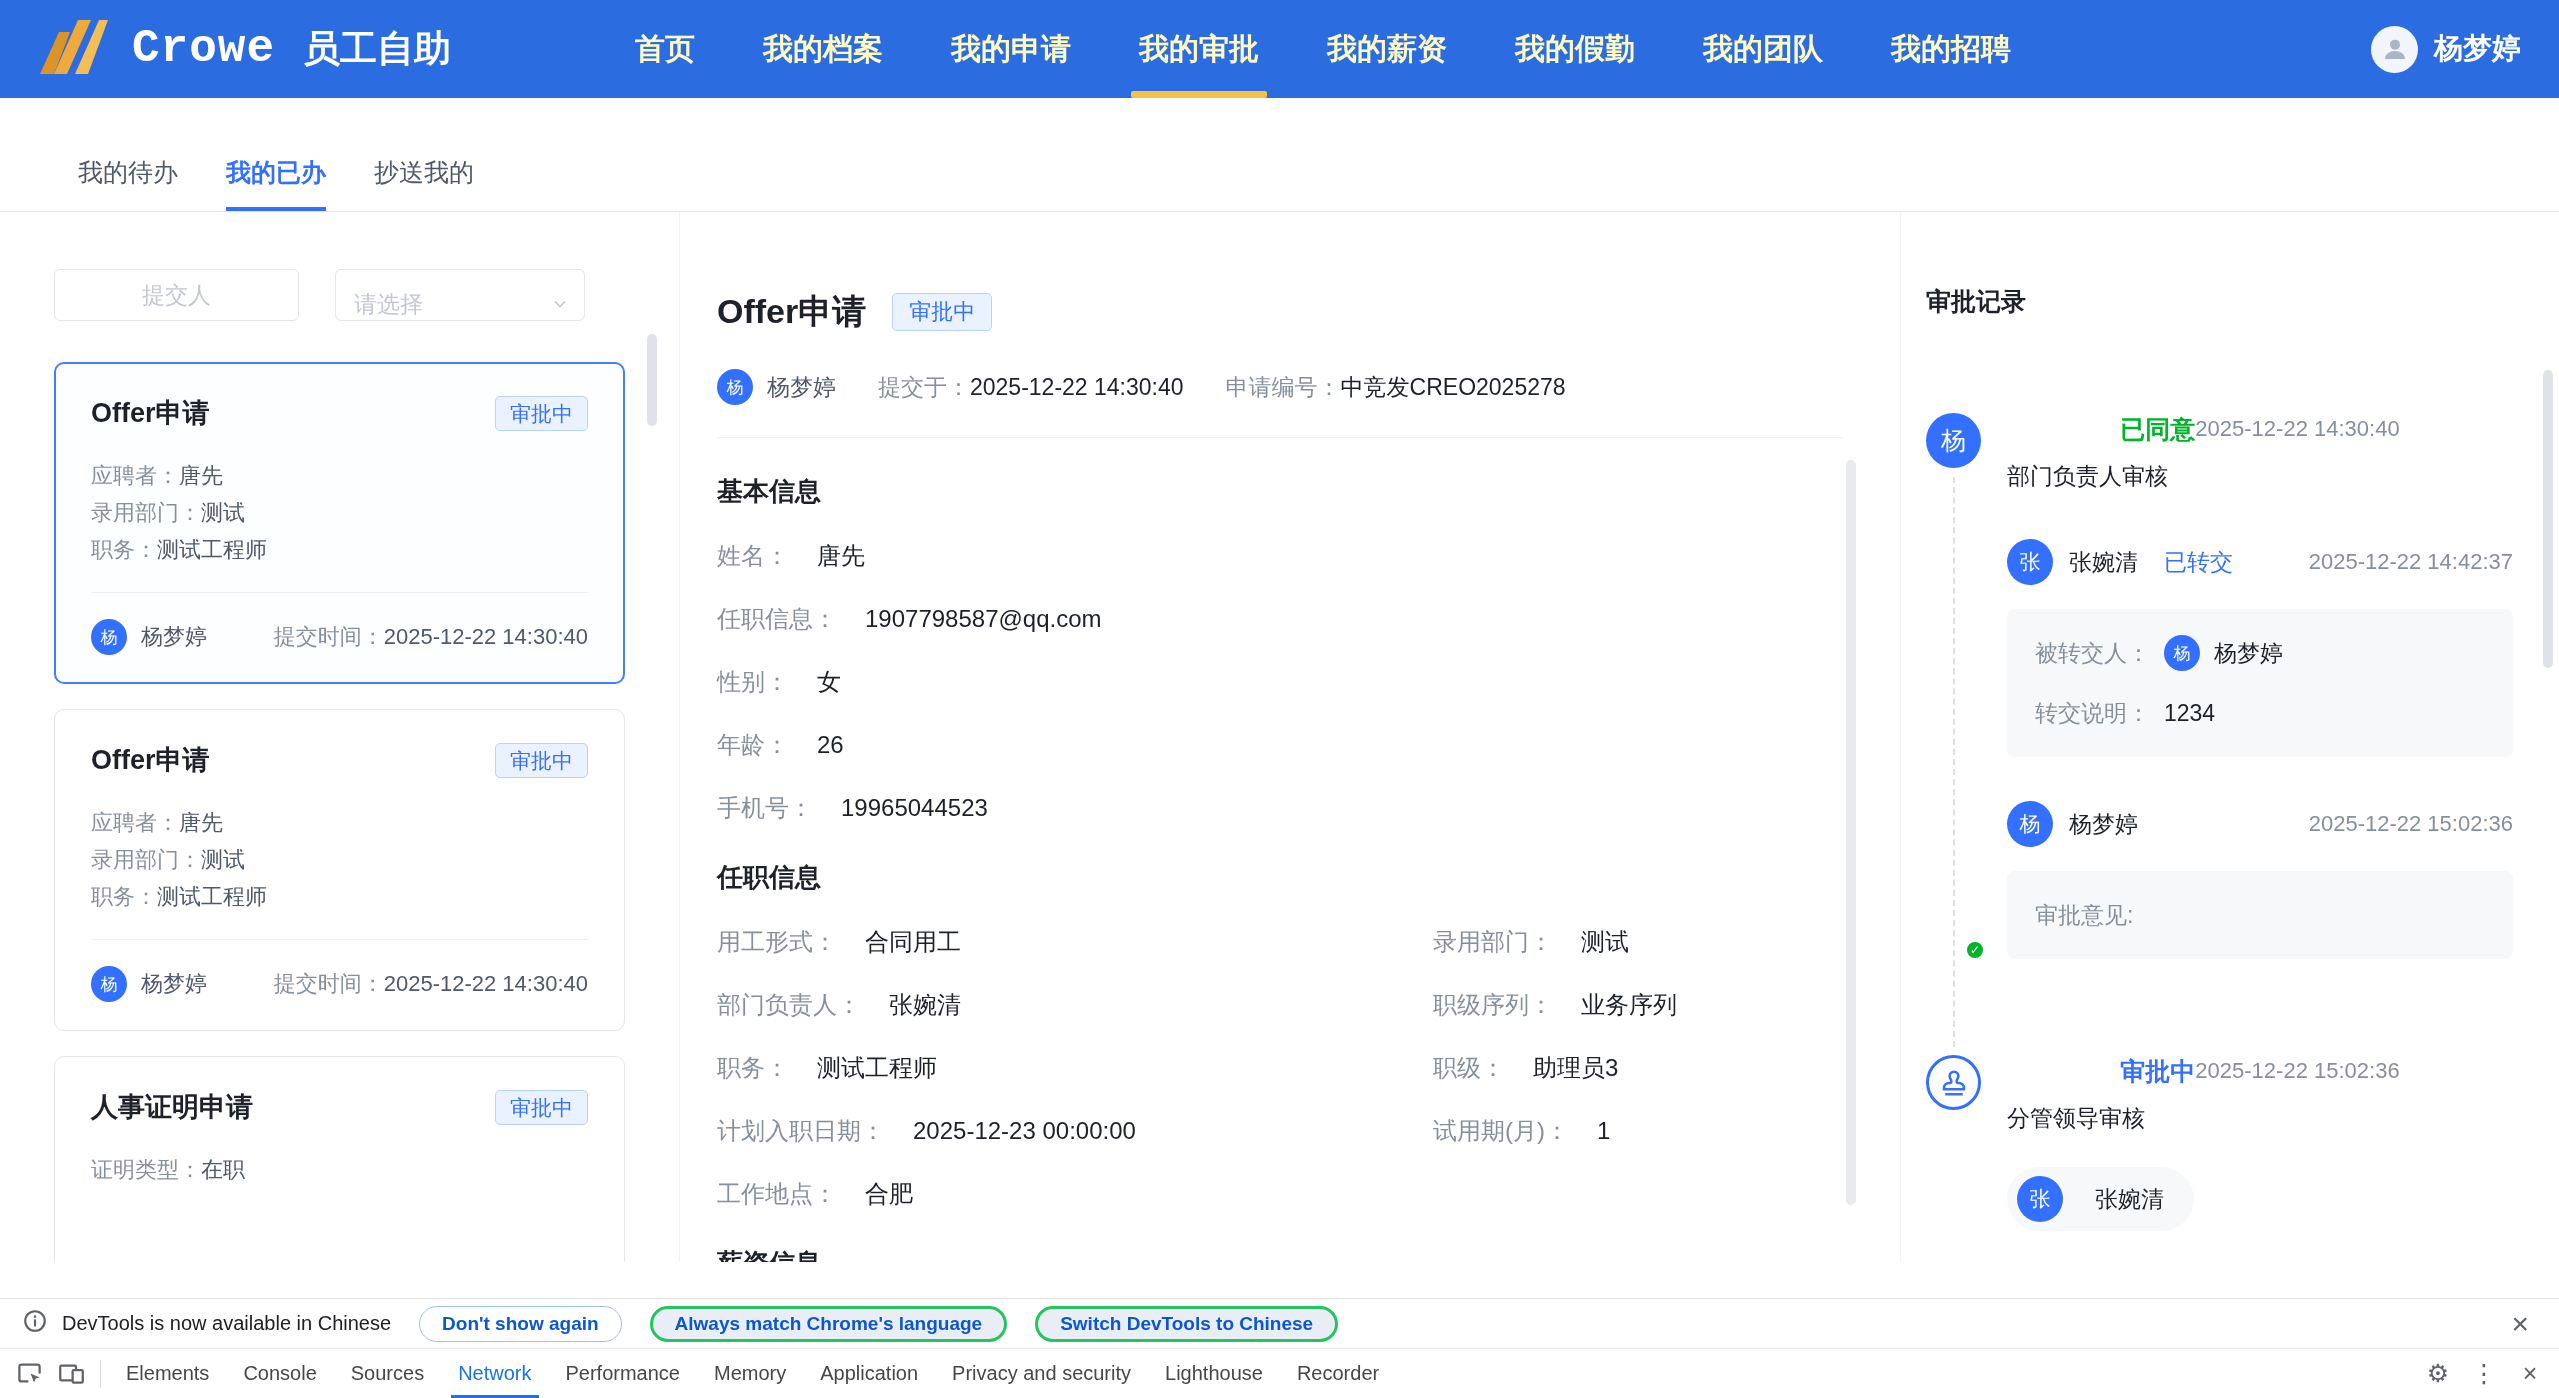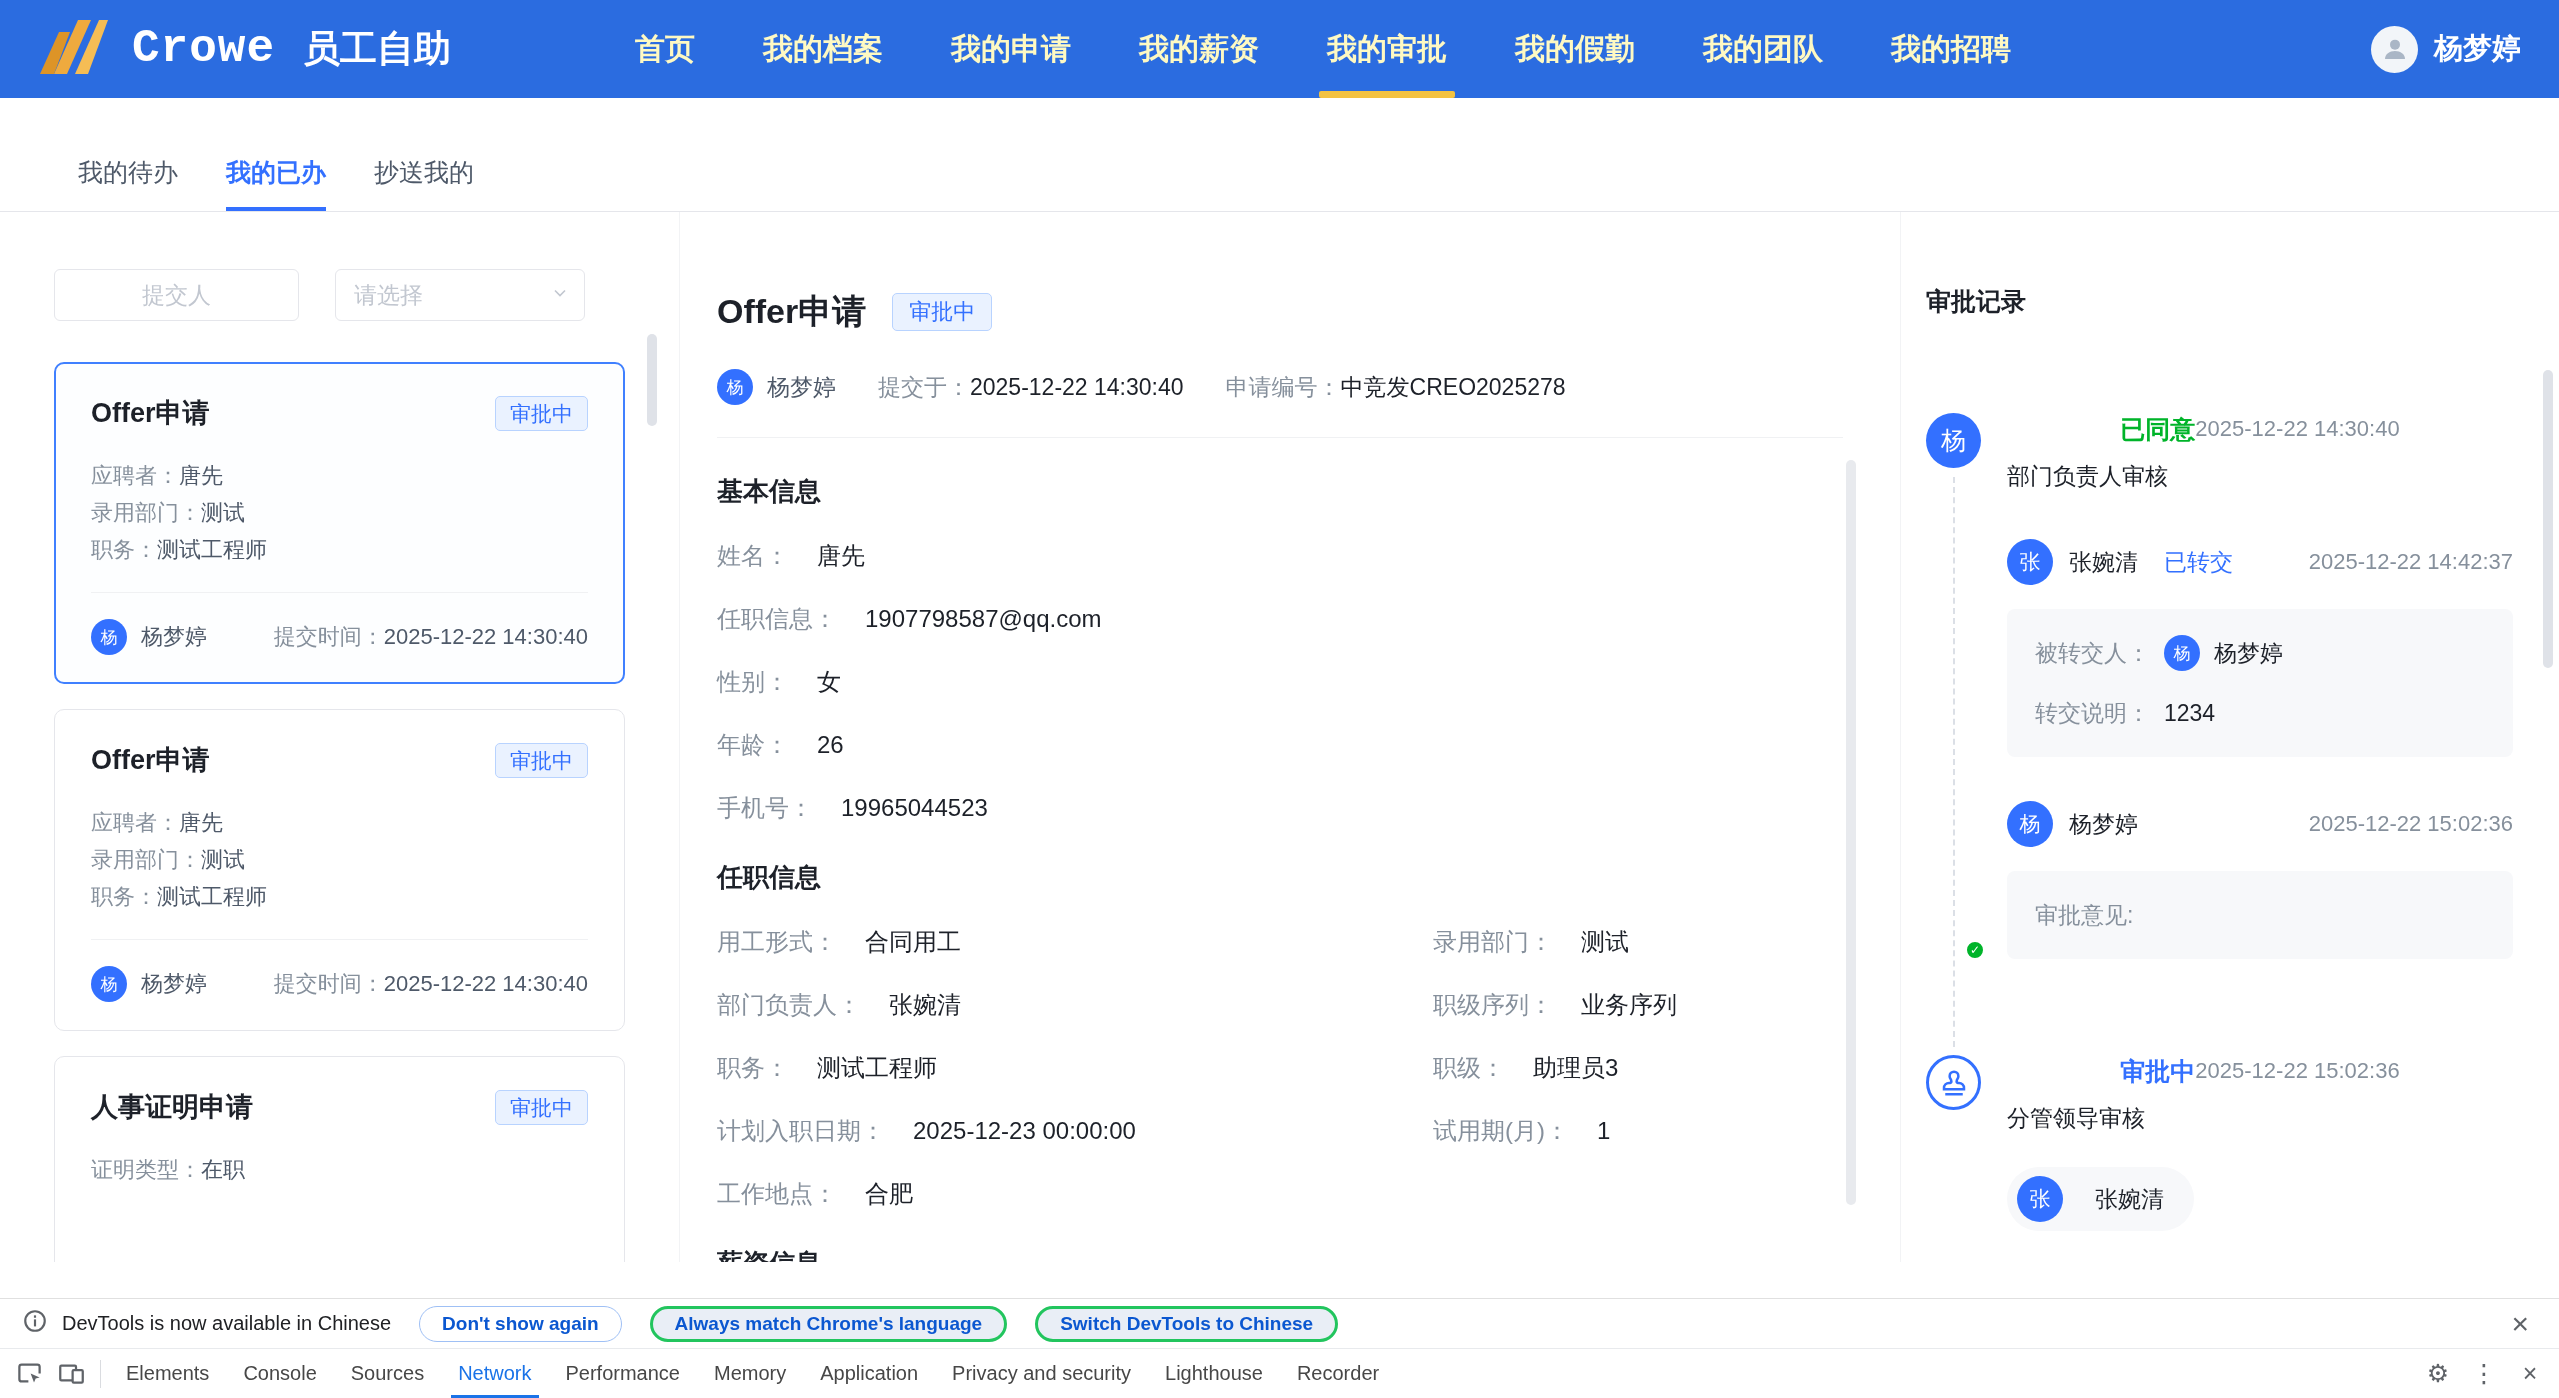--- a/index.html
+++ b/index.html
@@ -26,21 +26,21 @@
   
   .main { display:flex; height:1050px; }
   .pane-left { width:680px; border-right:1px solid #f2f3f5; padding:57px 0 0 54px; position:relative; overflow:hidden; flex-shrink:0; }
   .pane-center { flex:1; border-right:1px solid #f2f3f5; padding:77px 0 0 37px; position:relative; overflow:hidden; }
   .pane-right { width:658px; padding:73px 46px 0 25px; position:relative; overflow:hidden; flex-shrink:0; }
 
   
   .filters { display:flex; gap:36px; }
   .input { width:245px; height:52px; border:1px solid #e5e6eb; border-radius:6px; padding:0 18px; font-size:23px; color:#1d2129; background:#fff; outline:none; font-family:inherit;text-align:center; }
   .input::placeholder { color:#c2c7d0; }
-  .select { width:250px; height:52px; border:1px solid #e5e6eb; border-radius:6px; padding:0 14px 0 18px; display:flex; align-items:center; justify-content:space-between; font-size:23px; color:#c2c7d0; cursor:pointer; background:#fff; }
+  .select { width:250px; height:52px; border:1px solid #e5e6eb; border-radius:6px; padding:0 14px 0 18px; display:flex; align-items:flex-end; justify-content:space-between; font-size:23px; color:#c2c7d0; cursor:pointer; background:#fff; }
   .cards { margin-top:41px; display:flex; flex-direction:column; gap:25px; width:571px; }
   .card { border:1px solid #e5e6eb; border-radius:10px; background:#fff; padding:32px 36px 28px; cursor:pointer; }
   .card.selected { border:2px solid #4080ff; padding:31px 35px 27px; background:#fdfeff; }
   .card.tall { min-height:270px; }
   .card-head { display:flex; justify-content:space-between; align-items:center; }
   .card-title { font-size:27px; font-weight:bold; color:#1d2129; }
   .badge { font-size:21px; color:#3370ff; background:#eaf2ff; border:1px solid #b8d3ff; border-radius:5px; padding:6px 14px; line-height:1; white-space:nowrap; }
   .badge.lg { font-size:22px; padding:7px 16px; }
   .card-fields { margin-top:26px; }
   .card-field { font-size:22px; line-height:37px; }
@@ -132,22 +132,22 @@
           <path d="M2 58 L21 16 h11 L16 58Z" fill="#dd9427"></path>
         </svg>
     </span>
     <span class="brand-name">Crowe</span>
     <span class="app-title">员工自助</span>
   </div>
   <nav class="nav">
     <div class="nav-item">首页</div>
     <div class="nav-item">我的档案</div>
     <div class="nav-item">我的申请</div>
+    <div class="nav-item active">我的审批</div>
     <div class="nav-item">我的薪资</div>
-    <div class="nav-item active">我的审批</div>
     <div class="nav-item">我的假勤</div>
     <div class="nav-item">我的团队</div>
     <div class="nav-item">我的招聘</div>
   </nav>
   <div class="header-user">
     <span class="avatar-user">
       <svg viewBox="0 0 24 24" width="30" height="30">
           <circle cx="12" cy="8.5" r="4" fill="#aab6c6"></circle>
           <path d="M4 20c0-4 3.6-6.5 8-6.5s8 2.5 8 6.5" fill="#aab6c6"></path>
         </svg>

